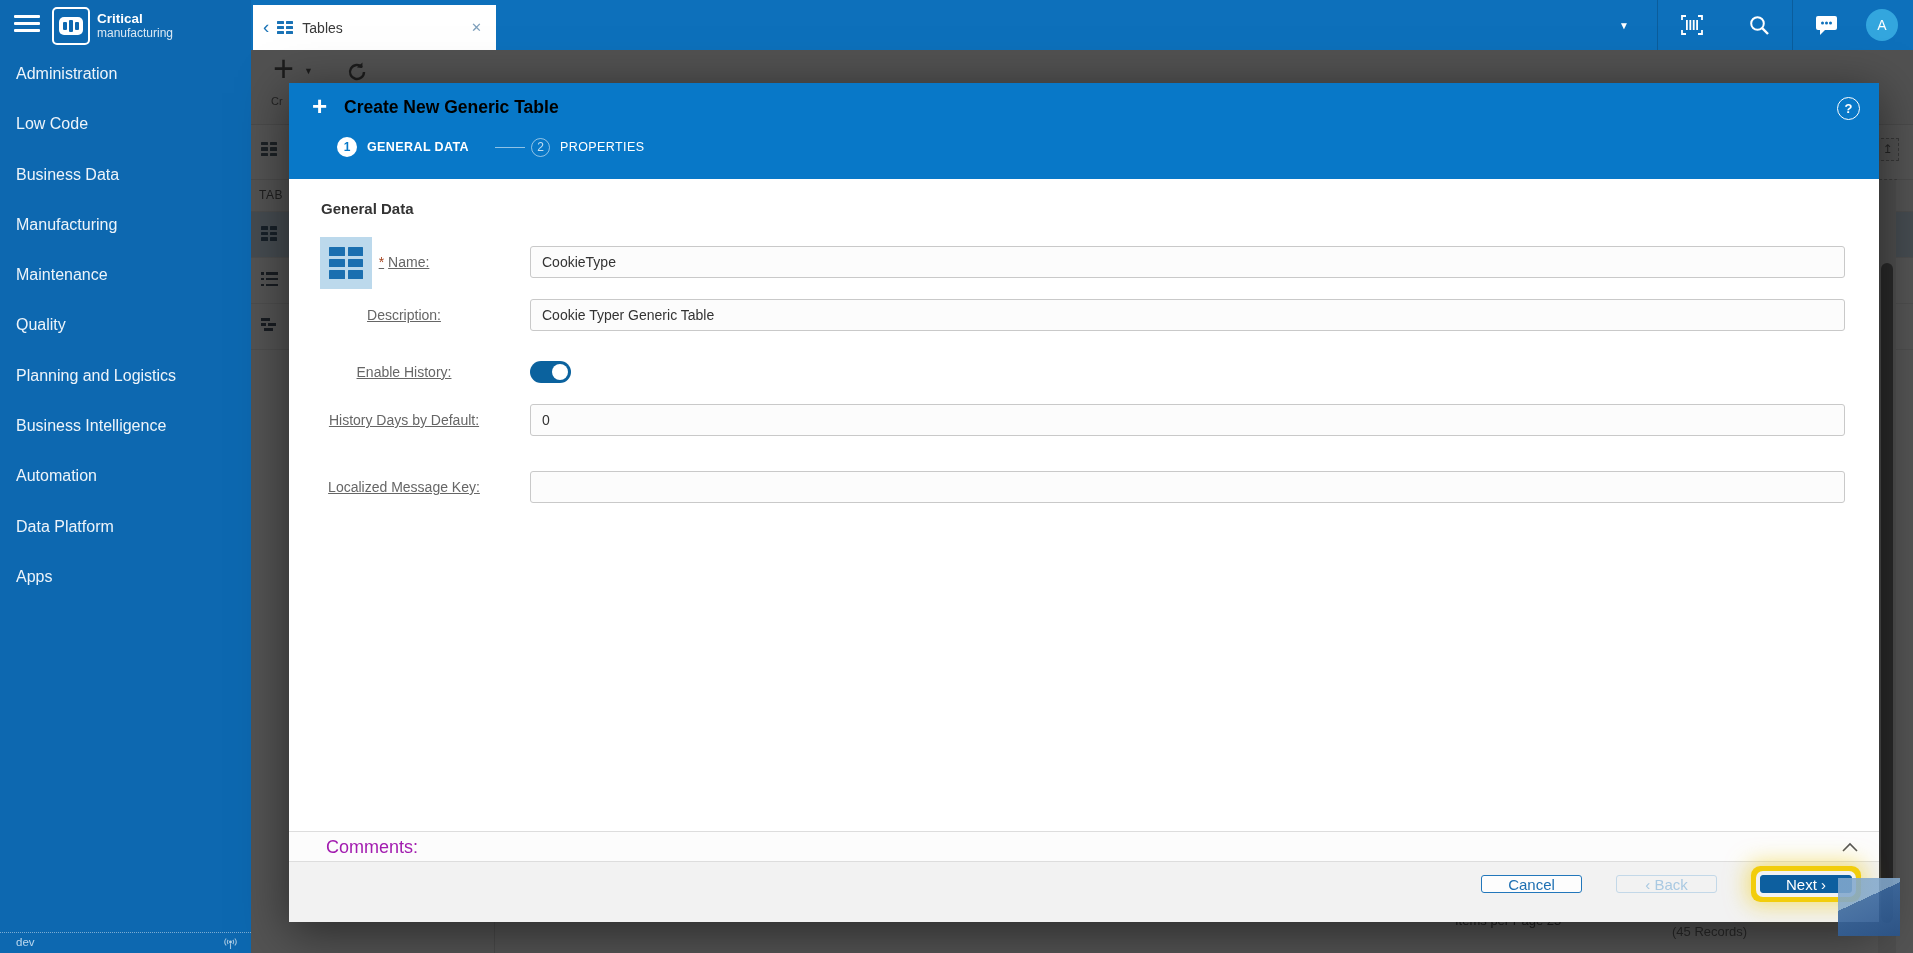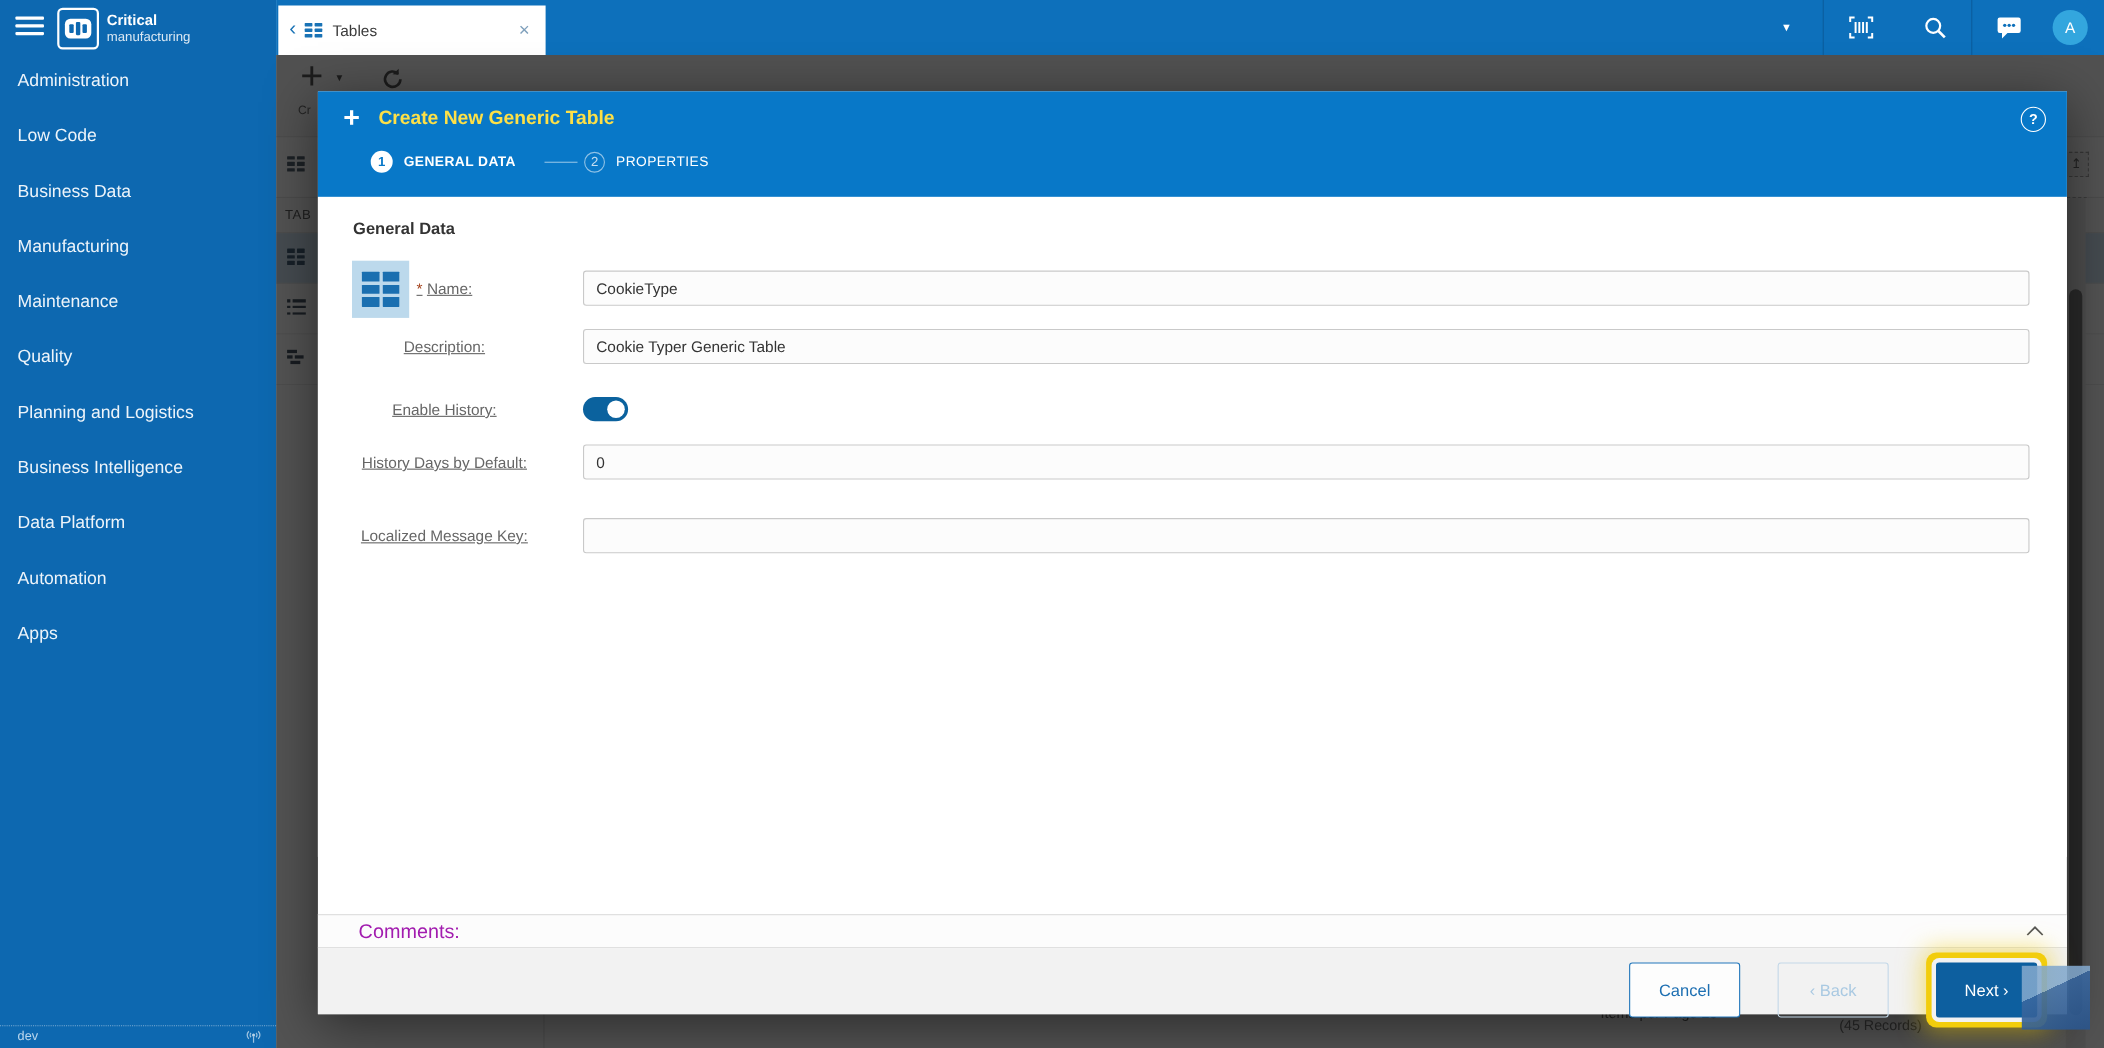--- a/index.html
+++ b/index.html
@@ -58,21 +58,21 @@
   .bg-pager { position:absolute; left:1204px; top:863px; font-size:13px; color:#444; }
   .bg-records { position:absolute; left:1421px; top:874px; font-size:13px; color:#666; }
 
   
   .overlay { position:absolute; left:251px; top:50px; width:1662px; height:903px; background:rgba(16,16,16,.72); z-index:20; }
 
   
   .modal { position:absolute; left:289px; top:83px; width:1590px; height:839px; background:#fff; z-index:40; box-shadow:0 10px 45px rgba(0,0,0,.5); }
   .modal-header { position:absolute; left:0; top:0; right:0; height:96px; background:#0878c8; }
   .mh-plus { position:absolute; left:23px; top:8px; color:#fff; font-size:26px; font-weight:bold; }
-  .mh-title { position:absolute; left:55px; top:14px; color:#fde047; font-size:17.5px; font-weight:600; }
+  .mh-title { position:absolute; left:55px; top:14px; color:#000000; font-size:17.5px; font-weight:600; }
   .mh-help { position:absolute; right:19px; top:14px; width:23px; height:23px; border:1.5px solid #fff; border-radius:50%; color:#fff; font-size:13px; font-weight:bold; text-align:center; line-height:21px; cursor:pointer; }
   .steps { position:absolute; left:48px; top:54px; display:flex; align-items:center; }
   .step-circle { width:20px; height:20px; border-radius:50%; font-size:12px; display:flex; align-items:center; justify-content:center; }
   .step-circle.active { background:#fff; color:#0878c8; font-weight:bold; }
   .step-circle.inactive { border:1.5px solid rgba(255,255,255,.55); color:rgba(255,255,255,.75); width:19px; height:19px; }
   .step-label { font-size:12.5px; font-weight:bold; letter-spacing:.4px; margin-left:10px; }
   .step-label.active { color:#fff; }
   .step-label.inactive { color:#ffffff; font-weight:normal; }
   .step-connector { width:30px; height:1px; background:rgba(255,255,255,.55); margin:0 6px 0 26px; }
 
@@ -101,21 +101,21 @@
   .req { color:#a5431d; margin-right:4px; font-size:14px; }
   .form-input { position:absolute; left:241px; top:0; width:1315px; height:32px; border:1px solid #c9c9c9; border-radius:3px; background:#fcfcfc; font-family:inherit; font-size:14px; color:#333; padding:0 11px; outline:none; }
   .toggle { position:absolute; left:241px; top:5px; width:41px; height:22px; border-radius:11px; background:#0b629e; cursor:pointer; }
   .toggle .knob { position:absolute; right:3px; top:3px; width:16px; height:16px; border-radius:50%; background:#fff; }
 
   .comments-bar { position:absolute; left:0; right:0; top:748px; height:31px; background:#fcfcfc; border-top:1px solid #ddd; border-bottom:1px solid #ddd; cursor:pointer; }
   .comments-label { position:absolute; left:37px; top:0; line-height:30px; font-size:18px; color:#a21caf;text-align:center; }
   .comments-collapse { position:absolute; right:20px; top:7px; }
 
   .modal-footer { position:absolute; left:0; right:0; bottom:0; height:60px; background:#f2f2f2; display:flex; justify-content:flex-end; align-items:flex-start; padding:13px 27px 0 0; }
-  .btn { height:50px; border-radius:3px; font-family:inherit; font-size:15px; cursor:pointer; }
+  .btn { height:18px; border-radius:3px; font-family:inherit; font-size:15px; cursor:pointer; }
   .btn-cancel { width:101px; background:#fdfdfd; border:1px solid #2277bb; color:#1d6fb2; }
   .btn-back { width:101px; margin-left:34px; background:transparent; border:1px solid #c3d8e8; color:#a9c9e2; cursor:default; }
   .btn-next { width:92px; margin-left:43px; background:#0d5f9f; border:1px solid #0d5f9f; color:#fff; position:relative; z-index:2;
               box-shadow:0 0 0 4px #f2f2f2, 0 0 0 9px #f2cd0c, 0 0 22px 12px rgba(242,205,12,.55); }
   .chev { font-size:15px; }
 
   .blue-square { position:absolute; left:1838px; top:878px; width:62px; height:58px; z-index:50;
                  background:linear-gradient(155deg, rgba(130,168,205,.88) 0%, rgba(130,168,205,.88) 38%, rgba(58,104,160,.9) 38%, rgba(42,84,138,.92) 100%); }
 </style>
 </head>
@@ -214,22 +214,22 @@
     </div>
     <nav class="nav">
       <div class="nav-item">Administration</div>
       <div class="nav-item">Low Code</div>
       <div class="nav-item">Business Data</div>
       <div class="nav-item">Manufacturing</div>
       <div class="nav-item">Maintenance</div>
       <div class="nav-item">Quality</div>
       <div class="nav-item">Planning and Logistics</div>
       <div class="nav-item">Business Intelligence</div>
+      <div class="nav-item">Automation</div>
       <div class="nav-item">Data Platform</div>
-      <div class="nav-item">Automation</div>
       <div class="nav-item">Apps</div>
     </nav>
     <div class="sidebar-footer">
       <span class="env-label">dev</span>
       <span class="antenna">
         <svg width="15" height="13" viewBox="0 0 15 13">
           <g stroke="rgba(255,255,255,.6)" stroke-width="1.1" fill="none">
             <path d="M3.2 1.5a5.4 5.4 0 0 0 0 7"></path>
               <path d="M11.8 1.5a5.4 5.4 0 0 1 0 7"></path>
             <path d="M5.2 3a2.8 2.8 0 0 0 0 4"></path>

